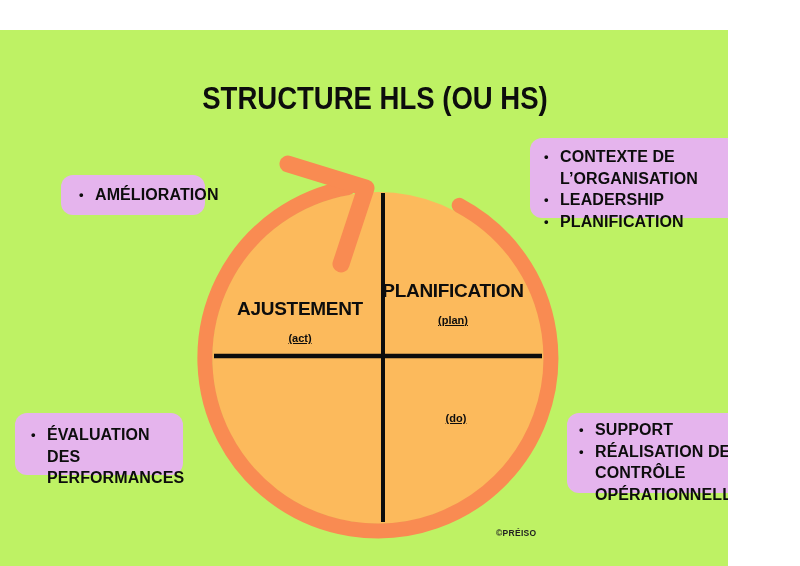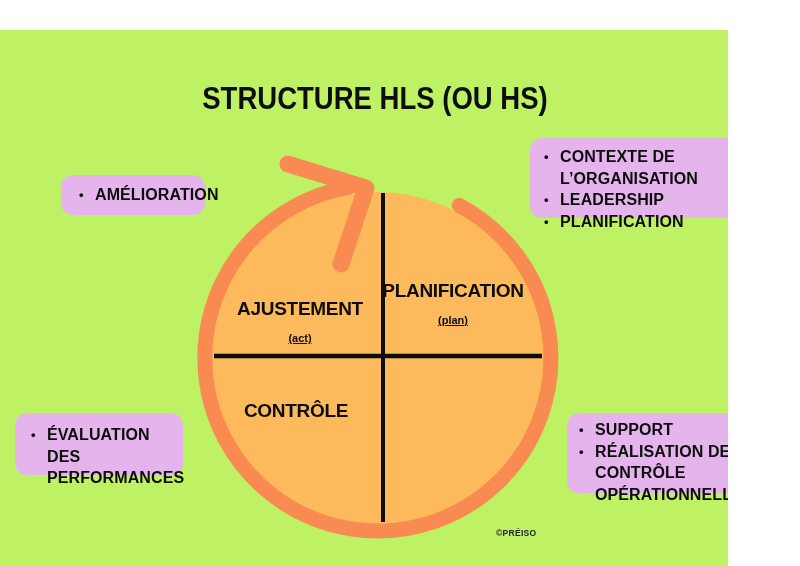--- a/index.html
+++ b/index.html
@@ -104,23 +104,23 @@
 
   <div class="quad" style="left:215px; top:268px; width:170px;">
     <div class="qname">AJUSTEMENT</div>
     <div class="qsub">(act)</div>
   </div>
   <div class="quad" style="left:368px; top:250px; width:170px;">
     <div class="qname">PLANIFICATION</div>
     <div class="qsub">(plan)</div>
   </div>
   <div class="quad" style="left:211px; top:370px; width:170px;">
-    <div class="qname">CONTRÔLE</div>
   </div>
   <div class="quad" style="left:371px; top:370px; width:170px;">
+    <div class="qsub">(do)</div>
   </div>
 
   <div class="callout box-amelioration" style="background: rgb(229, 180, 237);">
     <div class="li">
       <span class="dot">•</span>
       <span class="li-text">AMÉLIORATION</span>
     </div>
   </div>
 
   <div class="callout box-context" style="background: rgb(229, 180, 237);">

